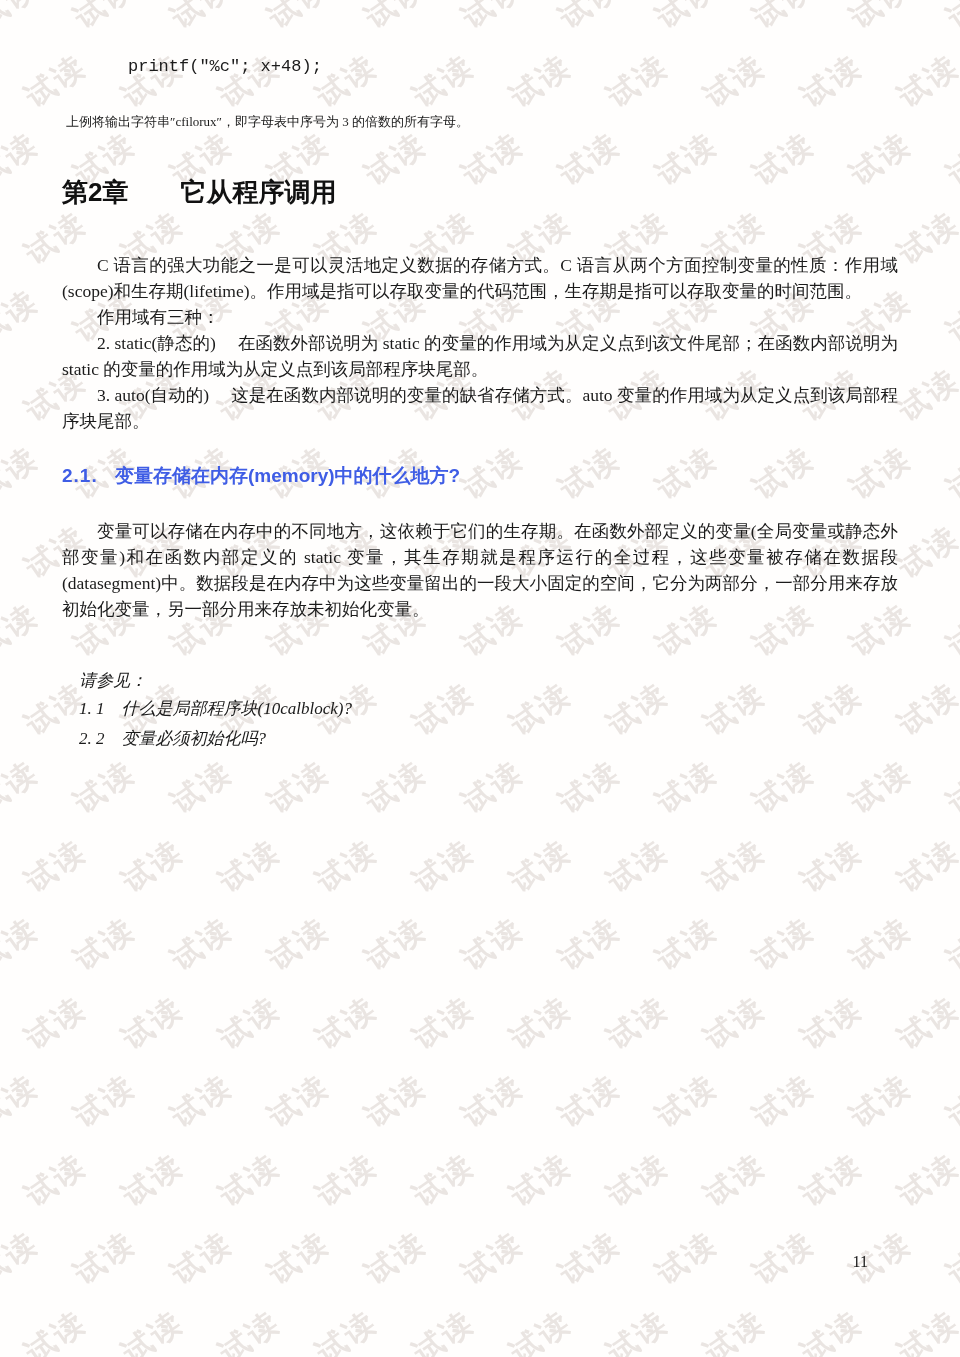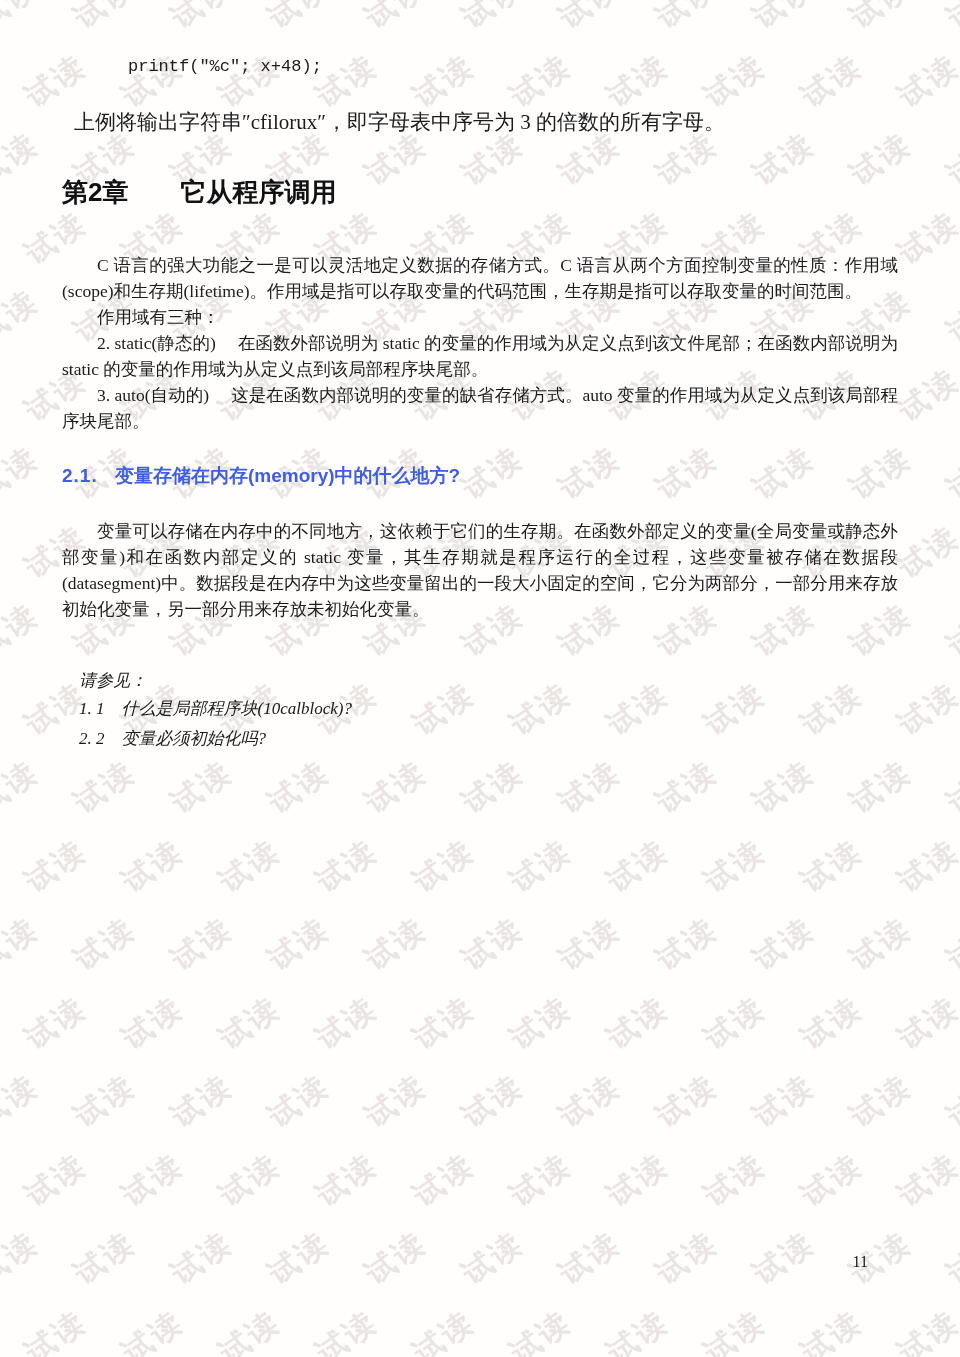--- a/index.html
+++ b/index.html
@@ -41,23 +41,23 @@
     padding:56px 62px 0 62px;
   }
   .code-line{
     font-family:"Liberation Mono","DejaVu Sans Mono",monospace;
     font-size:17px;
     line-height:22px;
     margin:0 0 0 66px;
     white-space:pre;
   }
   .note{
-    font-size:21px;
+    font-size:13px;
     line-height:24px;
-    margin:32px 0 0 12px;
+    margin:32px 0 0 4px;
   }
   .chapter-heading{
     margin:42px 0 0 0;
     font-family:"Liberation Sans","DejaVu Sans",sans-serif;
     font-weight:bold;
     font-size:26px;
     line-height:32px;
     color:#111;
   }
   .para{

